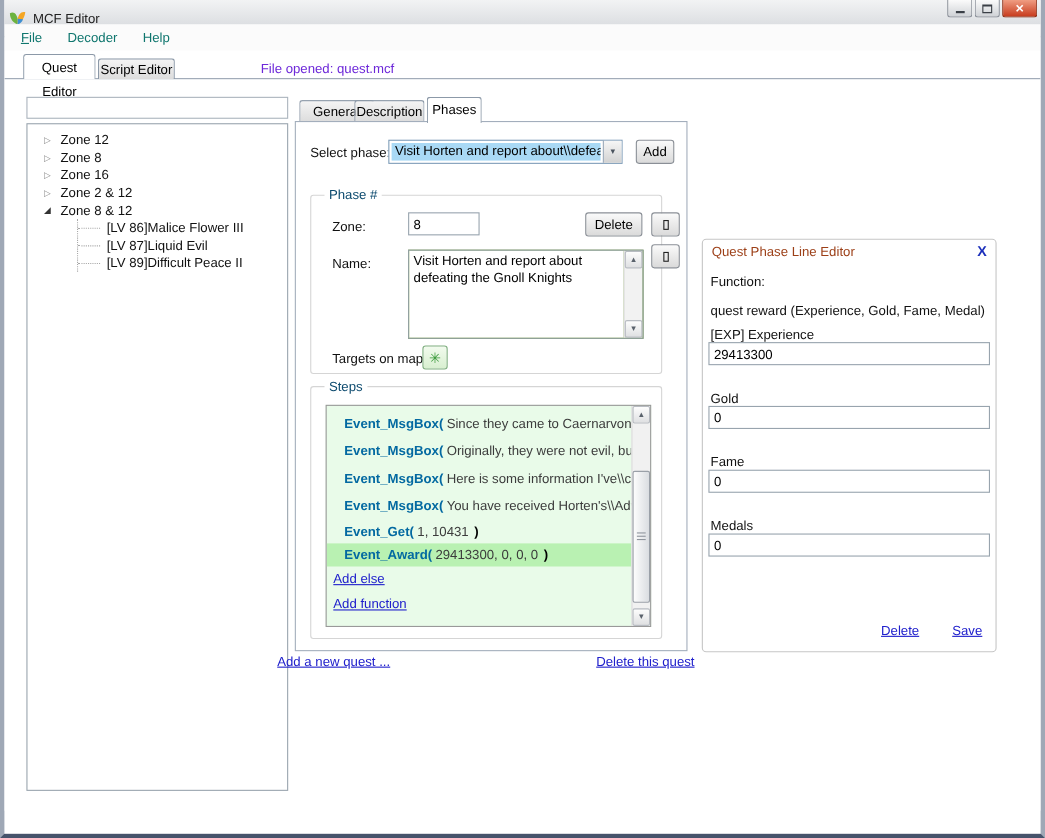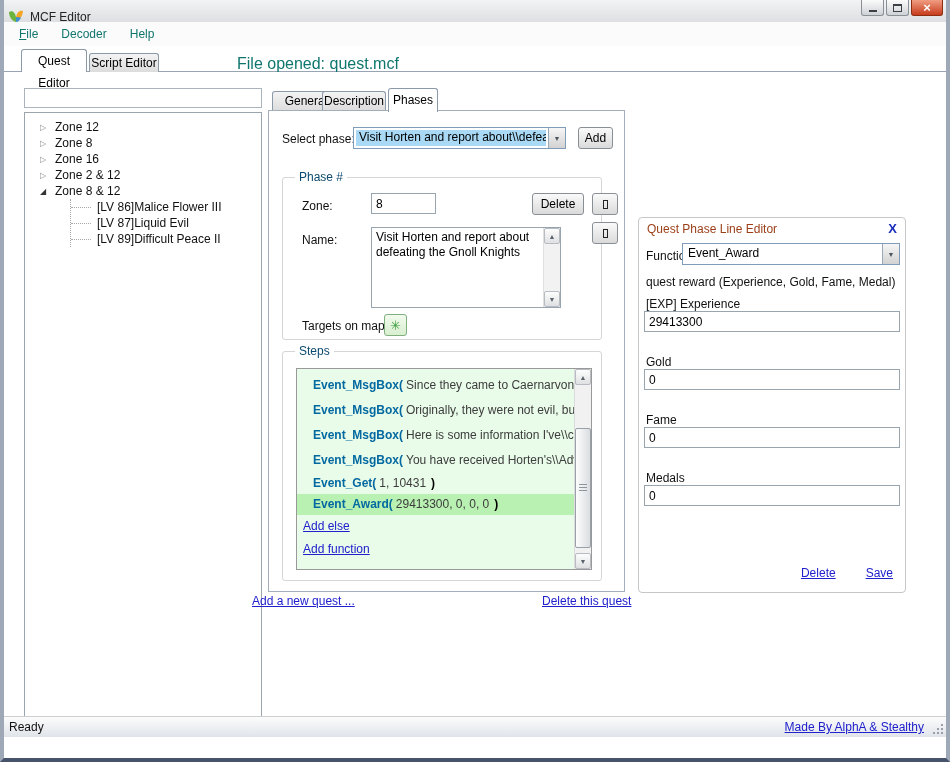--- a/index.html
+++ b/index.html
@@ -32,21 +32,21 @@
   .menu-item:first-child { margin-left:10px; }
   .menu-item.ul-first::first-letter { text-decoration:underline; }
   
   .content { position:absolute; left:0; top:46px; width:942px; height:691px; background:#fff; }
   .tabline { position:absolute; left:0; top:25px; width:942px; height:1px; background:#98a4b2; }
   .tab { position:absolute; font-size:12px; text-align:center; cursor:default; border:1px solid #8c99a8; border-bottom:none; border-radius:3px 3px 0 0; }
   .tab.active { background:#fff; z-index:3; }
   .tab.inactive { background:linear-gradient(#f4f4f4,#dcdcdc); z-index:1; }
   .tab1-active { left:17px; top:3px; width:66px; height:23px; line-height:22px; }
   .tab1-inactive { left:85px; top:7px; width:70px; height:19px; line-height:18px; }
-  .file-status { position:absolute; left:233px; top:9px; font-size:16px; color:#0f766e; }
+  .file-status { position:absolute; left:233px; top:9px; font-size:12px; color:#6d28d9; }
   
   .filter-input {
     position:absolute; left:20px; top:42px; width:238px; height:20px;
     border:1px solid #abb4bd; font-size:12px; padding:2px 4px; font-family:inherit;
   }
   .tree-box {
     position:absolute; left:20px; top:66px; width:238px; height:607px;
     border:1px solid #9aa5ae; background:#fff; overflow:hidden; padding-top:6px;
   }
   .tree-root { display:flex; align-items:center; height:16px; padding-left:12px; font-size:12px; color:#111; }
@@ -70,21 +70,21 @@
   .combo-btn { width:17px; border-left:1px solid #9aa8b8; background:linear-gradient(#f6f6f6,#d2d2d2); display:flex; align-items:center; justify-content:center; font-size:7px; color:#4a535e; }
   .btn {
     position:absolute; border:1px solid #8a8f96; border-radius:3px;
     background:linear-gradient(#fafafa,#dadada); font-size:12px; color:#000;
     display:flex; align-items:center; justify-content:center; cursor:default; font-family:inherit;
   }
   .groupbox { position:absolute; border:1px solid #d5d5d5; border-radius:3px; }
   .group-title { position:absolute; top:-8px; left:12px; background:#fff; padding:0 4px; font-size:12px; color:#0c4a6e; }
   .tinput { position:absolute; border:1px solid #98a4ae; font-size:12px; padding:2px 4px; font-family:inherit; background:#fff; }
   .tofu { display:inline-block; width:5px; height:9px; border:1px solid #222; }
-  .name-wrap { position:absolute; left:88px; top:49px; width:190px; height:81px; border:1px solid #98a4ae; display:flex; background:#4d7c0f; }
+  .name-wrap { position:absolute; left:88px; top:49px; width:214px; height:81px; border:1px solid #98a4ae; display:flex; background:#4d7c0f; }
   .name-wrap textarea { flex:1; border:none; resize:none; overflow:hidden; font-size:12px; font-family:inherit; padding:2px 4px; line-height:15px; outline:none; }
   .vscroll { width:17px; background:#f2f2f2; border-left:1px solid #e0e0e0; position:relative; }
   .sb-btn { position:absolute; left:0; width:16px; height:16px; border:1px solid #b8bcc2; border-radius:2px; background:linear-gradient(#fdfdfd,#dfe0e2); font-size:7px; color:#5a626c; display:flex; align-items:center; justify-content:center; }
   .sb-up { top:0; } .sb-down { bottom:0; }
   .sb-thumb { position:absolute; left:0; width:16px; border:1px solid #9aa0a8; border-radius:2px; background:linear-gradient(90deg,#fdfdfd,#dadde1); }
   .sb-grip { position:absolute; left:3px; top:50%; margin-top:-4px; width:8px; height:1px; background:#8f959d; box-shadow:0 3px #8f959d, 0 6px #8f959d; }
   .targets-btn { border:1px solid #7fae7f; background:linear-gradient(#f2fbee,#d8efd0); }
   .targets-glyph { color:#3f9c3f; font-size:13px; line-height:13px; }
   
   .steps-list { position:absolute; left:13px; top:16px; width:296px; height:202px; border:1px solid #999; background:#e9fbe9; overflow:hidden; }
@@ -254,43 +254,34 @@
       </div>
     </div>
 
     <span class="add-quest link">Add a new quest ...</span>
     <span class="delete-quest link">Delete this quest</span>
 
     <div class="qple">
       <span class="qple-title">Quest Phase Line Editor</span>
       <span class="qple-close">X</span>
       <span class="qple-label" style="left:7px; top:31px;">Function:</span>
-      <div class="combo" style="left:43px; top:25px; width:218px; height:22px;">
-        <span class="combo-value">Event_Award</span>
-        <span class="combo-btn">▼</span>
-      </div>
       <span class="qple-label" style="left:7px; top:57px;">quest reward (Experience, Gold, Fame, Medal)</span>
 
       <span class="qple-label" style="left:7px; top:79px;">[EXP] Experience</span>
       <input class="qple-input" style="top: 93px;" value="29413300">
 
       <span class="qple-label" style="left:7px; top:137px;">Gold</span>
       <input class="qple-input" style="top: 151px;" value="0">
 
       <span class="qple-label" style="left:7px; top:195px;">Fame</span>
       <input class="qple-input" style="top: 209px;" value="0">
 
       <span class="qple-label" style="left:7px; top:253px;">Medals</span>
       <input class="qple-input" style="top: 267px;" value="0">
 
       <div class="qple-links">
         <span class="link">Delete</span>
         <span class="link">Save</span>
       </div>
     </div>
 
-    <div class="statusbar">
-      <span class="status-left">Ready</span>
-      <span class="status-right link">Made By AlphA &amp; Stealthy</span>
-      <span class="grip"></span>
-    </div>
   </div>
 </div>
 
 </body></html>

